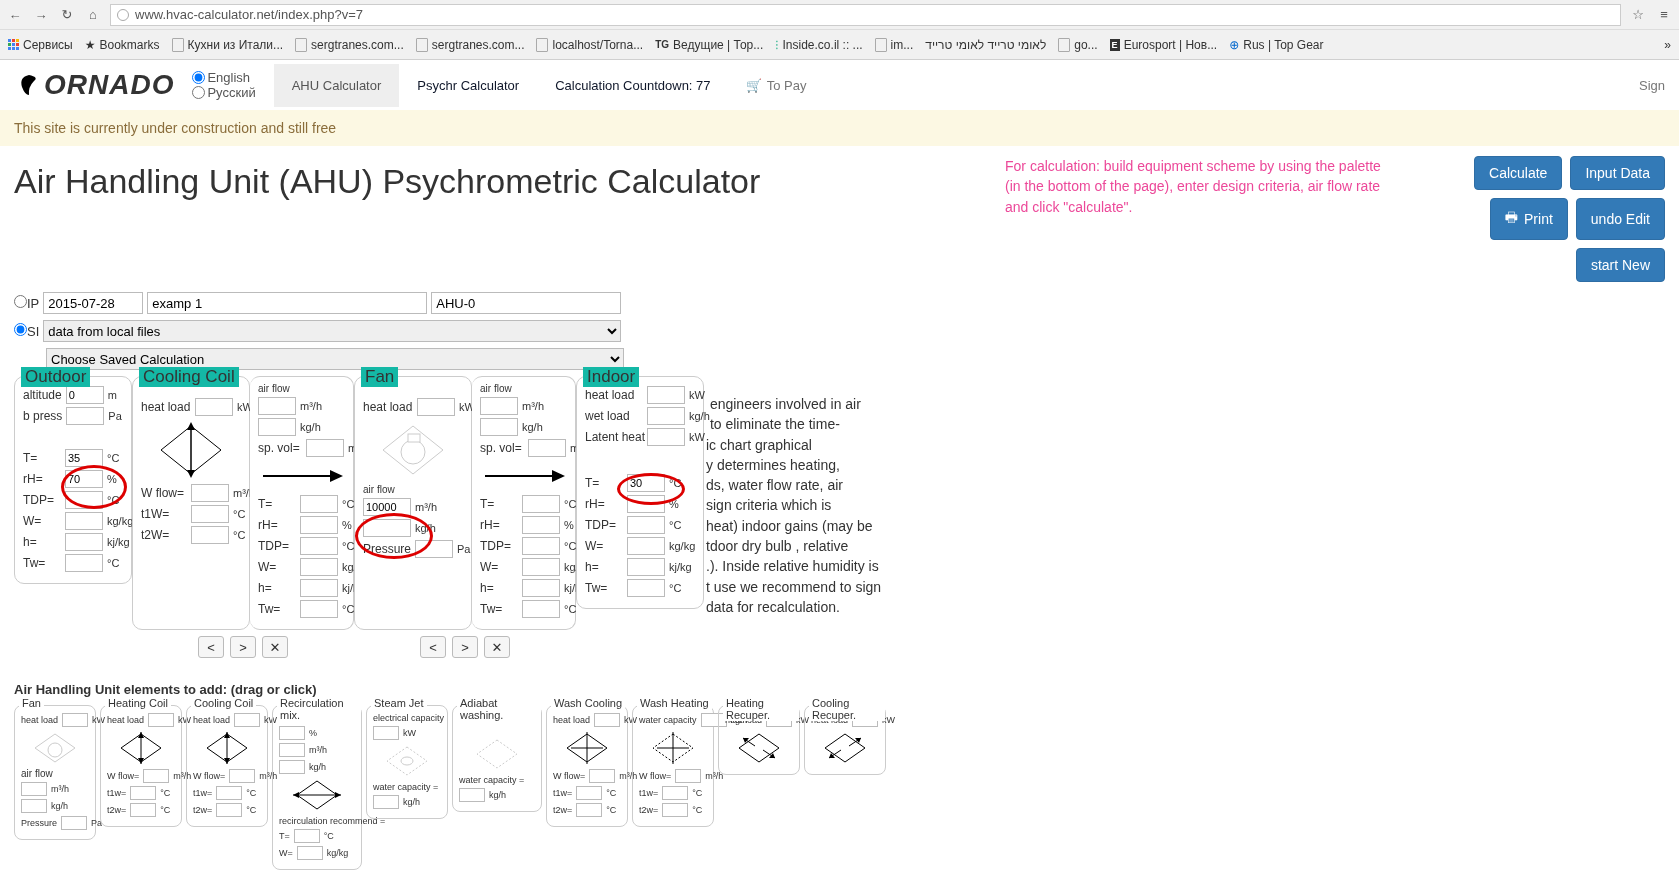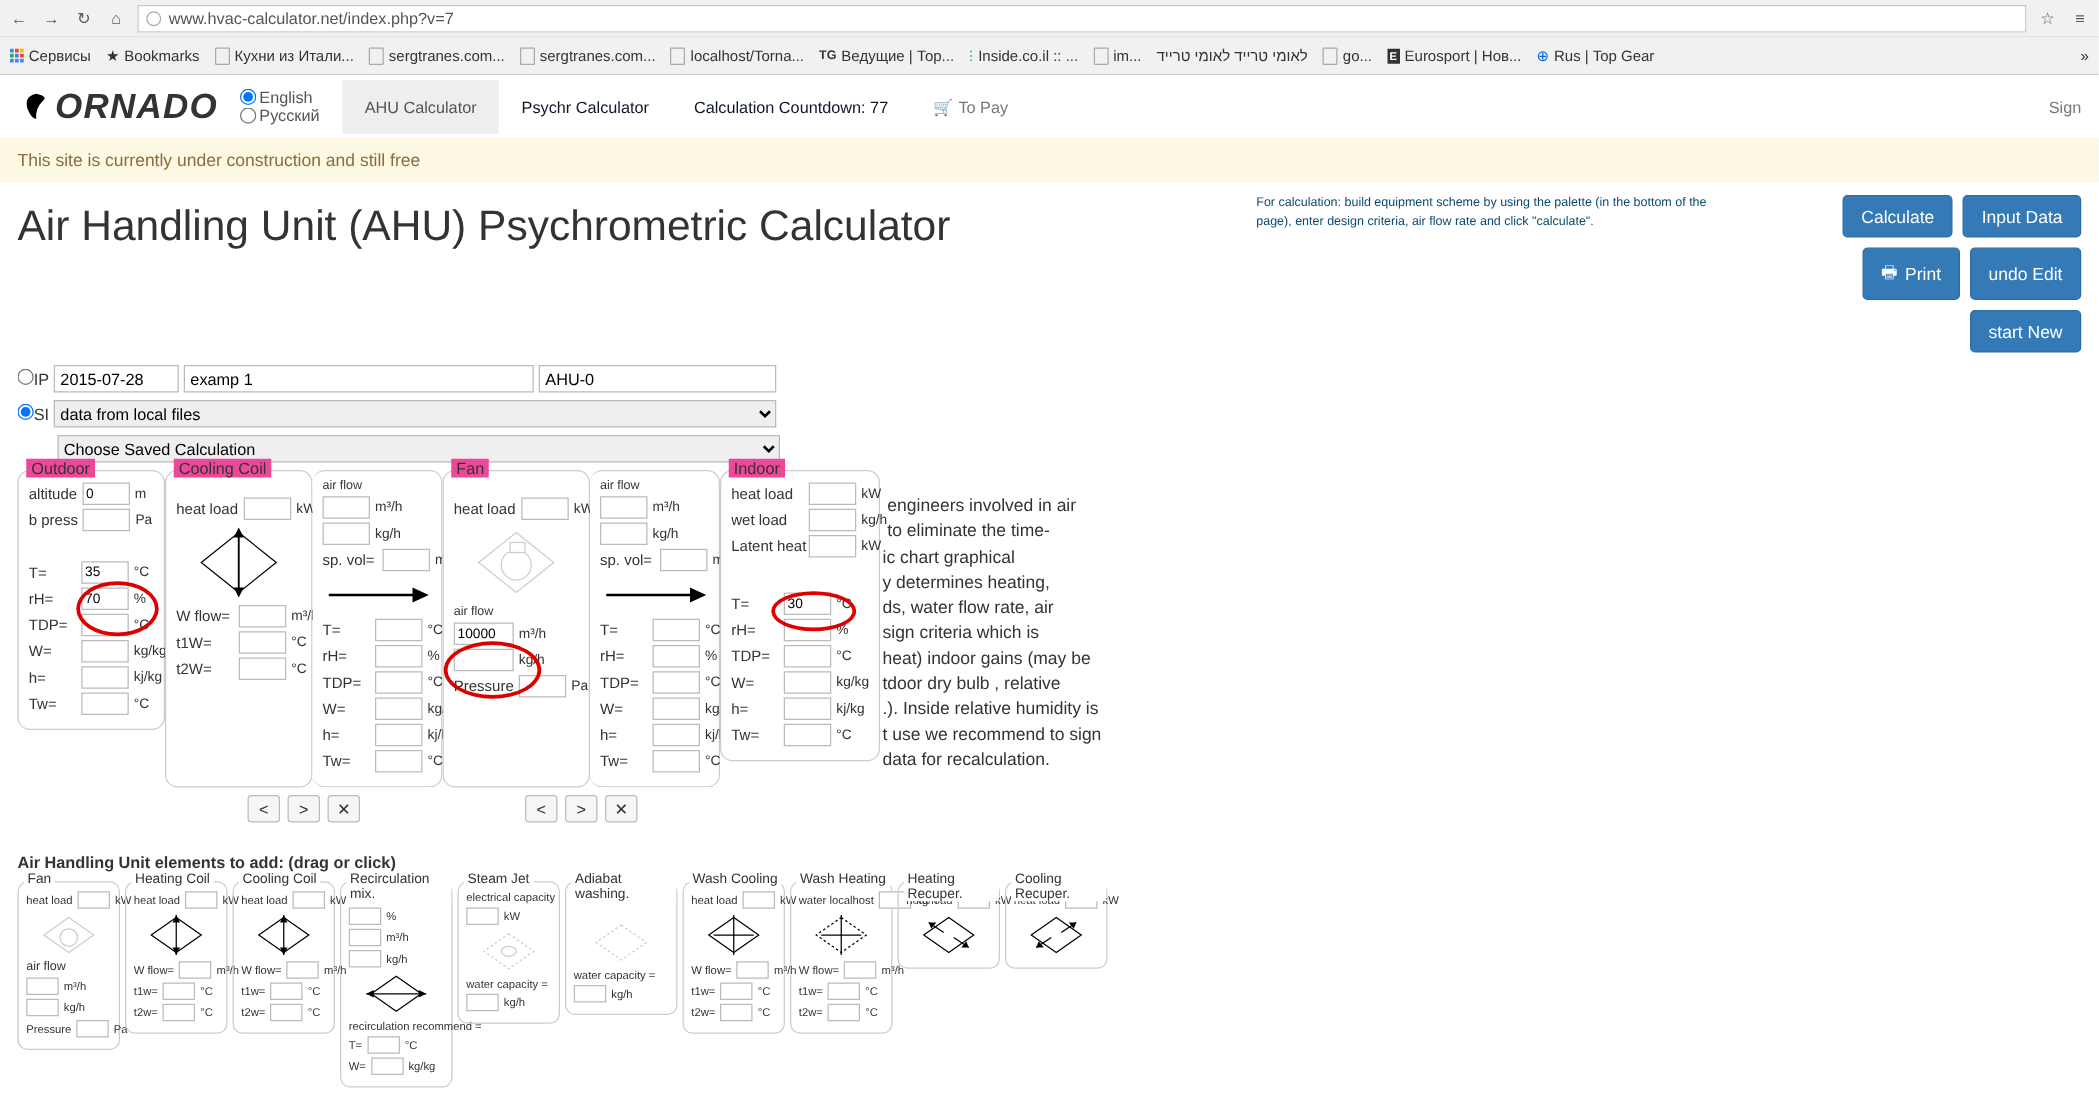--- a/index.html
+++ b/index.html
@@ -24,32 +24,32 @@
 .tabs{display:flex}
 .tab{padding:14px 18px;color:#0f172a;cursor:pointer}
 .tab.active{background:#eee;color:#555}
 .topay{color:#777;display:flex;align-items:center;gap:4px;cursor:pointer}
 .sign{margin-left:auto;color:#777;cursor:pointer}
 .banner{background:#fcf8e3;color:#8a6d3b;padding:10px 14px;font-size:14px}
 
 .main-row{display:flex;align-items:flex-start;padding:10px 14px;gap:30px}
 h1.page-title{font-weight:400;font-size:34px;color:#333;margin:6px 0 10px}
 .right-col{margin-left:auto;display:flex;gap:20px;align-items:flex-start}
-.desc-text{width:390px;font-size:10px;color:#0c4a6e;line-height:1.45}
+.desc-text{width:390px;font-size:14px;color:#ec4899;line-height:1.45}
 .btn-col{display:flex;flex-wrap:wrap;gap:8px;width:250px;justify-content:flex-end}
 .btn{background:#337ab7;color:#fff;border:1px solid #2e6da4;border-radius:4px;padding:8px 14px;font-size:14px;cursor:pointer;display:inline-flex;align-items:center;gap:6px}
 
 .meta-row{padding:0 14px 6px;display:flex;align-items:center;gap:4px}
 .meta-row input[type=text]{border:1px solid #bbb;height:22px;padding:0 4px;font-size:13px}
 .meta-row select{border:1px solid #bbb;height:22px;font-size:13px}
 
 .canvas{padding:0 14px 10px}
 .panels{display:flex;align-items:flex-start;gap:0}
 .panel{border:1px solid #ccc;border-radius:10px;padding:6px 8px 8px;background:#fff;font-size:12px;position:relative;margin-right:0}
-.panel .title{position:absolute;top:-10px;left:6px;background:#ec4899;padding:0 4px;font-size:13px;color:#333}
+.panel .title{position:absolute;top:-10px;left:6px;background:#14b8a6;padding:0 4px;font-size:17px;color:#333}
 .field{display:flex;align-items:center;gap:4px;margin:3px 0;white-space:nowrap}
 .field label{min-width:38px}
 .field input{border:1px solid #bbb;height:18px;width:38px;padding:0 2px;font-size:11px}
 .unit{font-size:11px;color:#333}
 .subhdr{font-weight:normal;font-size:10px;margin-bottom:2px}
 .pbtns{display:flex;gap:6px;justify-content:center;margin-top:6px}
 .pbtn{border:1px solid #bbb;background:#f6f6f6;width:26px;height:22px;border-radius:3px;display:flex;align-items:center;justify-content:center;cursor:pointer;font-size:13px}
 
 .diagram{width:90px;height:60px;margin:4px auto;display:block}
 
@@ -689,21 +689,21 @@
       <div class="field">
           <label>t2w=</label>
           <input style="">
           <span class="unit">°C</span>
         </div>
     </div>
 
     <div class="spanel">
       <span class="stitle">Wash Heating</span>
       <div class="field">
-          <label>water localhost</label>
+          <label>water capacity</label>
           <input style="">
           <span class="unit">kg/h</span>
         </div>
       <svg class="mini-dia" viewBox="0 0 60 36">
           <polygon points="30,4 50,18 30,32 10,18" fill="#fff" stroke="#000" stroke-dasharray="2 2"></polygon>
           <line x1="30" y1="2" x2="30" y2="34" stroke="#000"></line>
           <line x1="14" y1="18" x2="46" y2="18" stroke="#000"></line>
         </svg>
       <div class="field">
           <label>W flow=</label>

